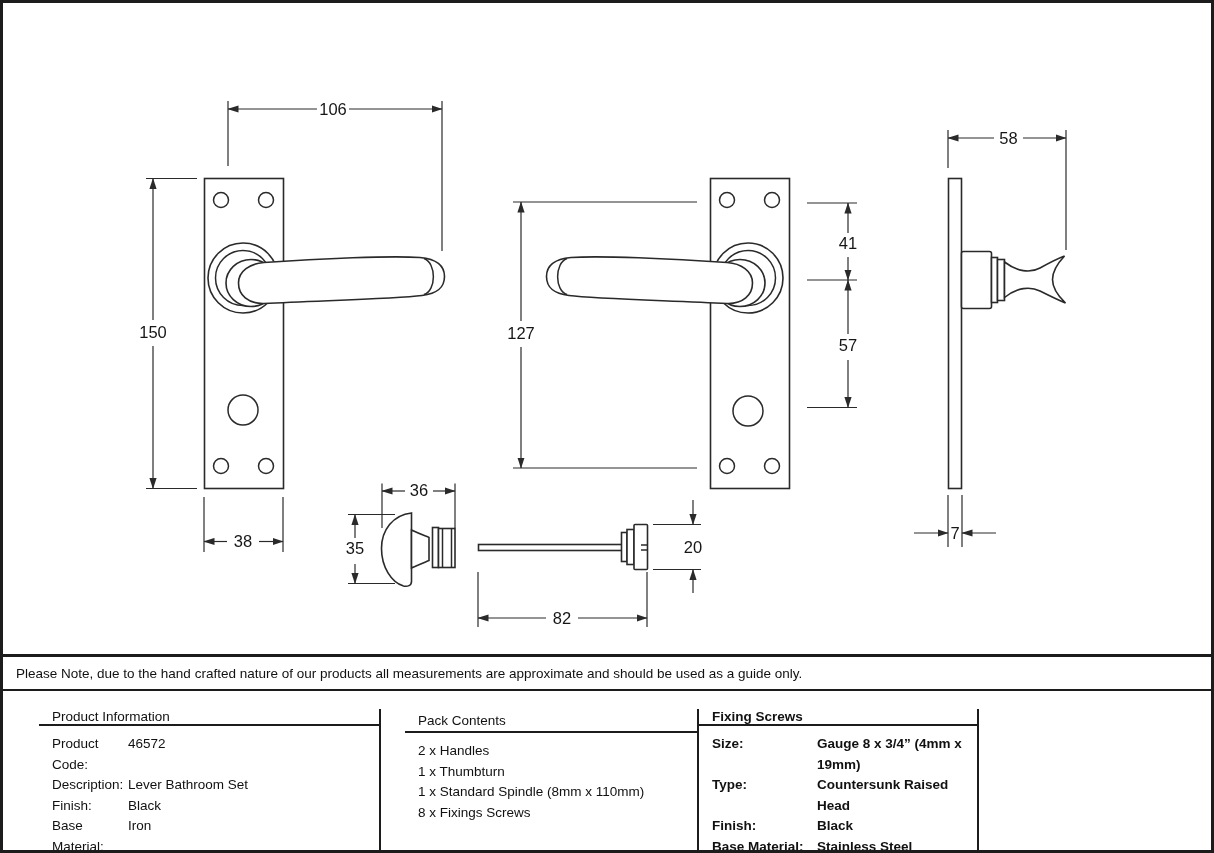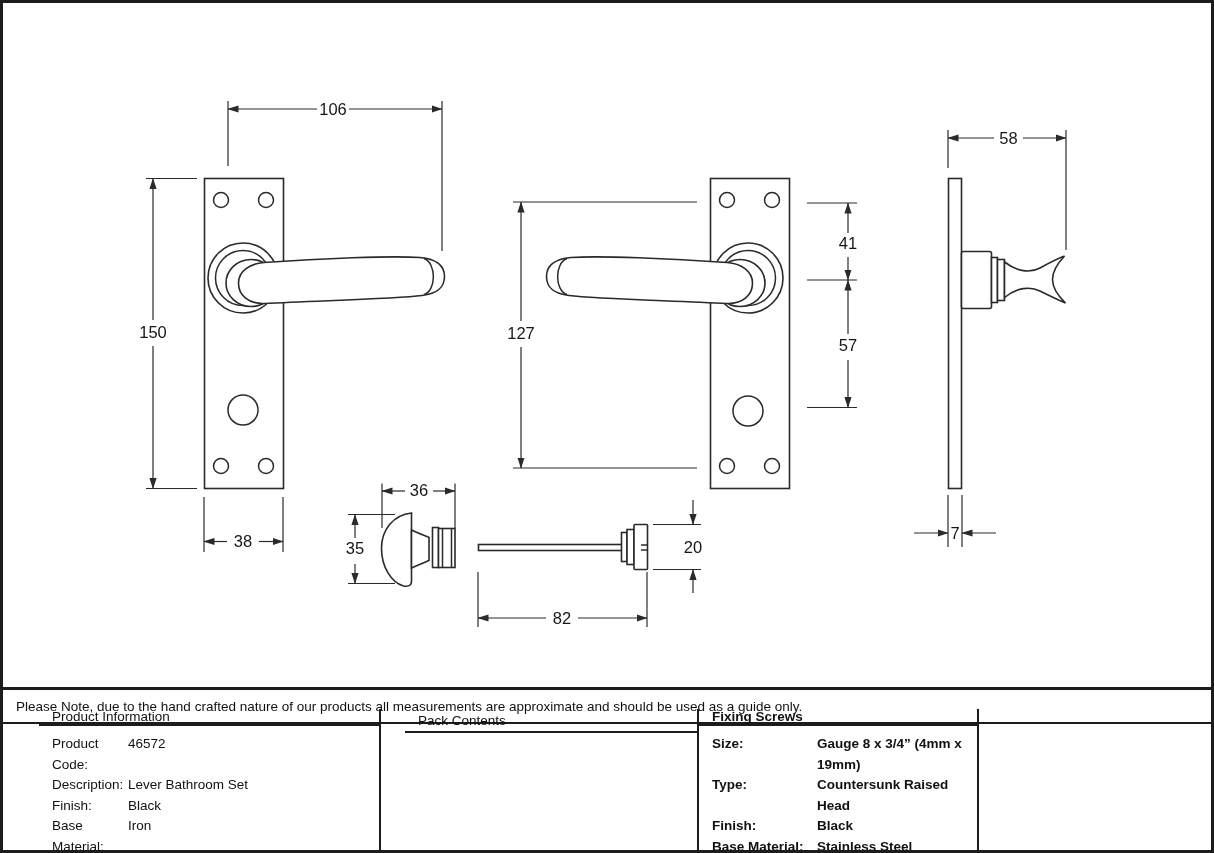--- a/index.html
+++ b/index.html
@@ -9,21 +9,21 @@
     font-family:"Liberation Sans",sans-serif;color:#111;
   }
   .drawing-area{position:absolute;top:0;left:0;width:1208px;height:666px;}
   .drawing-area svg{display:block;}
   .part{fill:#fff;stroke:#2a2a2a;stroke-width:1.6;}
   .part-thin{fill:none;stroke:#2a2a2a;stroke-width:1.5;}
   .dim{stroke:#2a2a2a;stroke-width:1.2;fill:none;}
   .dim-arrow{fill:#2a2a2a;stroke:none;}
   .dim-text{font-family:"Liberation Sans",sans-serif;font-size:16.5px;fill:#161616;text-anchor:middle;}
   .note-bar{
-    position:absolute;left:0;right:0;top:684px;height:37px;box-sizing:border-box;
+    position:absolute;left:0;right:0;top:651px;height:37px;box-sizing:border-box;
     border-top:3px solid #1c1c1c;border-bottom:2px solid #1c1c1c;
     display:flex;align-items:center;padding-left:13px;font-size:13.5px;
   }
   .info-table{position:absolute;left:0;right:0;top:706px;bottom:0;display:flex;margin-left:36px;}
   .col{box-sizing:border-box;display:flex;flex-direction:column;}
   .col-1{width:342px;border-right:2px solid #1c1c1c;}
   .col-2{width:318px;border-right:2px solid #1c1c1c;padding-left:24px;}
   .col-3{width:280px;border-right:2px solid #1c1c1c;font-weight:bold;}
   .col-4{flex:1;}
   .col-header{
@@ -219,20 +219,26 @@
         </div>
         <div class="kv-row">
           <span class="kv-label">Base Material:</span>
           <span class="kv-value">Iron</span>
         </div>
       </div>
     </div>
 
     <div class="col col-2">
       <div class="col-header">Pack Contents</div>
+      <div class="col-body">
+        <div>2 x Handles</div>
+        <div>1 x Thumbturn</div>
+        <div>1 x Standard Spindle (8mm x 110mm)</div>
+        <div>8 x Fixings Screws</div>
+      </div>
     </div>
 
     <div class="col col-3">
       <div class="col-header">Fixing Screws</div>
       <div class="col-body">
         <div class="kv-row">
           <span class="kv-label">Size:</span>
           <span class="kv-value">Gauge 8 x 3/4” (4mm x 19mm)</span>
         </div>
         <div class="kv-row">

